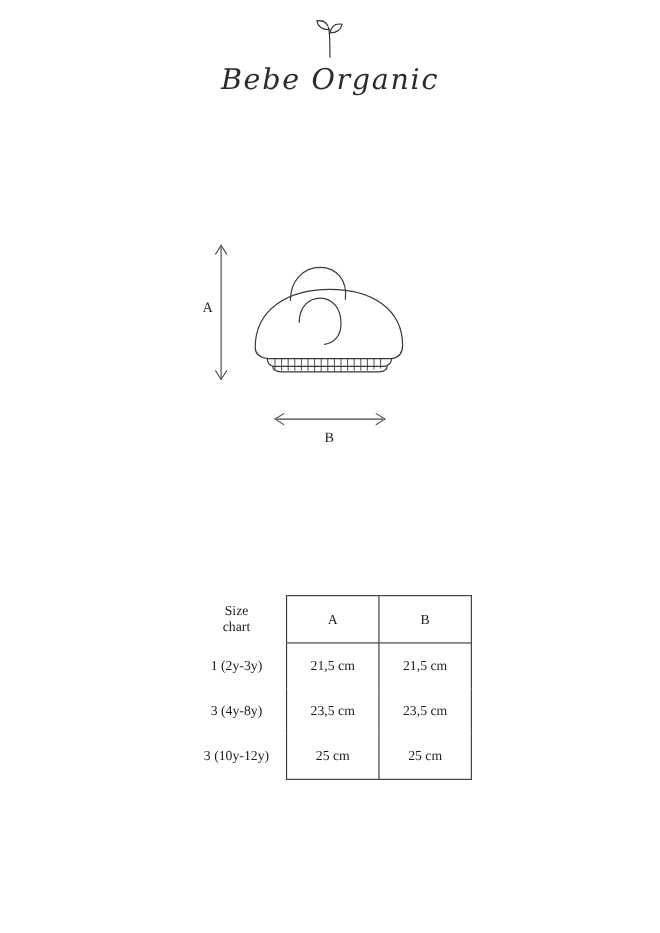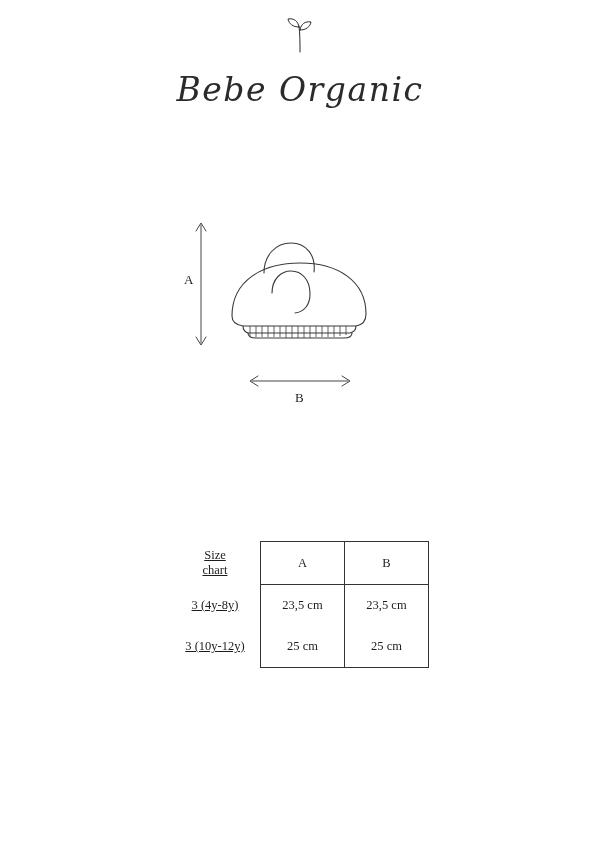--- a/index.html
+++ b/index.html
@@ -26,24 +26,24 @@
   }
   .brand-mark {
     height: 38px;
     display: flex;
     align-items: center;
     justify-content: center;
   }
   .brand-name {
     font-family: "DejaVu Serif", serif;
     font-style: italic;
-    font-size: 33px;
+    font-size: 26px;
     letter-spacing: 1.5px;
     color: #2b2b2b;
-    margin-top: 16px;
+    margin-top: 4px;
     white-space: nowrap;
   }
   .brand-tagline {
     font-family: "Liberation Sans", sans-serif;
     font-size: 8.5px;
     letter-spacing: 3.1px;
     color: #555;
     margin-top: 9px;
   }
 
@@ -82,21 +82,20 @@
     vertical-align: middle;
     padding: 0;
     height: 41px;
   }
   .size-chart .col-label {
     width: 90px;
     border-top: none;
     border-left: none;
     border-bottom: none;
     border-right: 1px solid #333;
-    text-decoration: underline;
   }
   .size-chart thead .col-label {
     line-height: 1.22;
     border-top: none;
     border-left: none;
   }
   .size-chart thead th.measure {
     height: 42px;
   }
   .size-chart tbody td.col-label {
@@ -186,20 +185,25 @@
       <th class="col-label">
         <div>Size</div>
         <div>chart</div>
       </th>
       <th class="measure outer-left">A</th>
       <th class="measure">B</th>
     </tr>
   </thead>
   <tbody>
     <tr>
+      <td class="col-label">1 (2y-3y)</td>
+      <td class="measure">21,5 cm</td>
+      <td class="measure">21,5 cm</td>
+    </tr>
+    <tr>
       <td class="col-label">3 (4y-8y)</td>
       <td class="measure">23,5 cm</td>
       <td class="measure">23,5 cm</td>
     </tr>
     <tr>
       <td class="col-label">3 (10y-12y)</td>
       <td class="measure">25 cm</td>
       <td class="measure">25 cm</td>
     </tr>
   </tbody>

